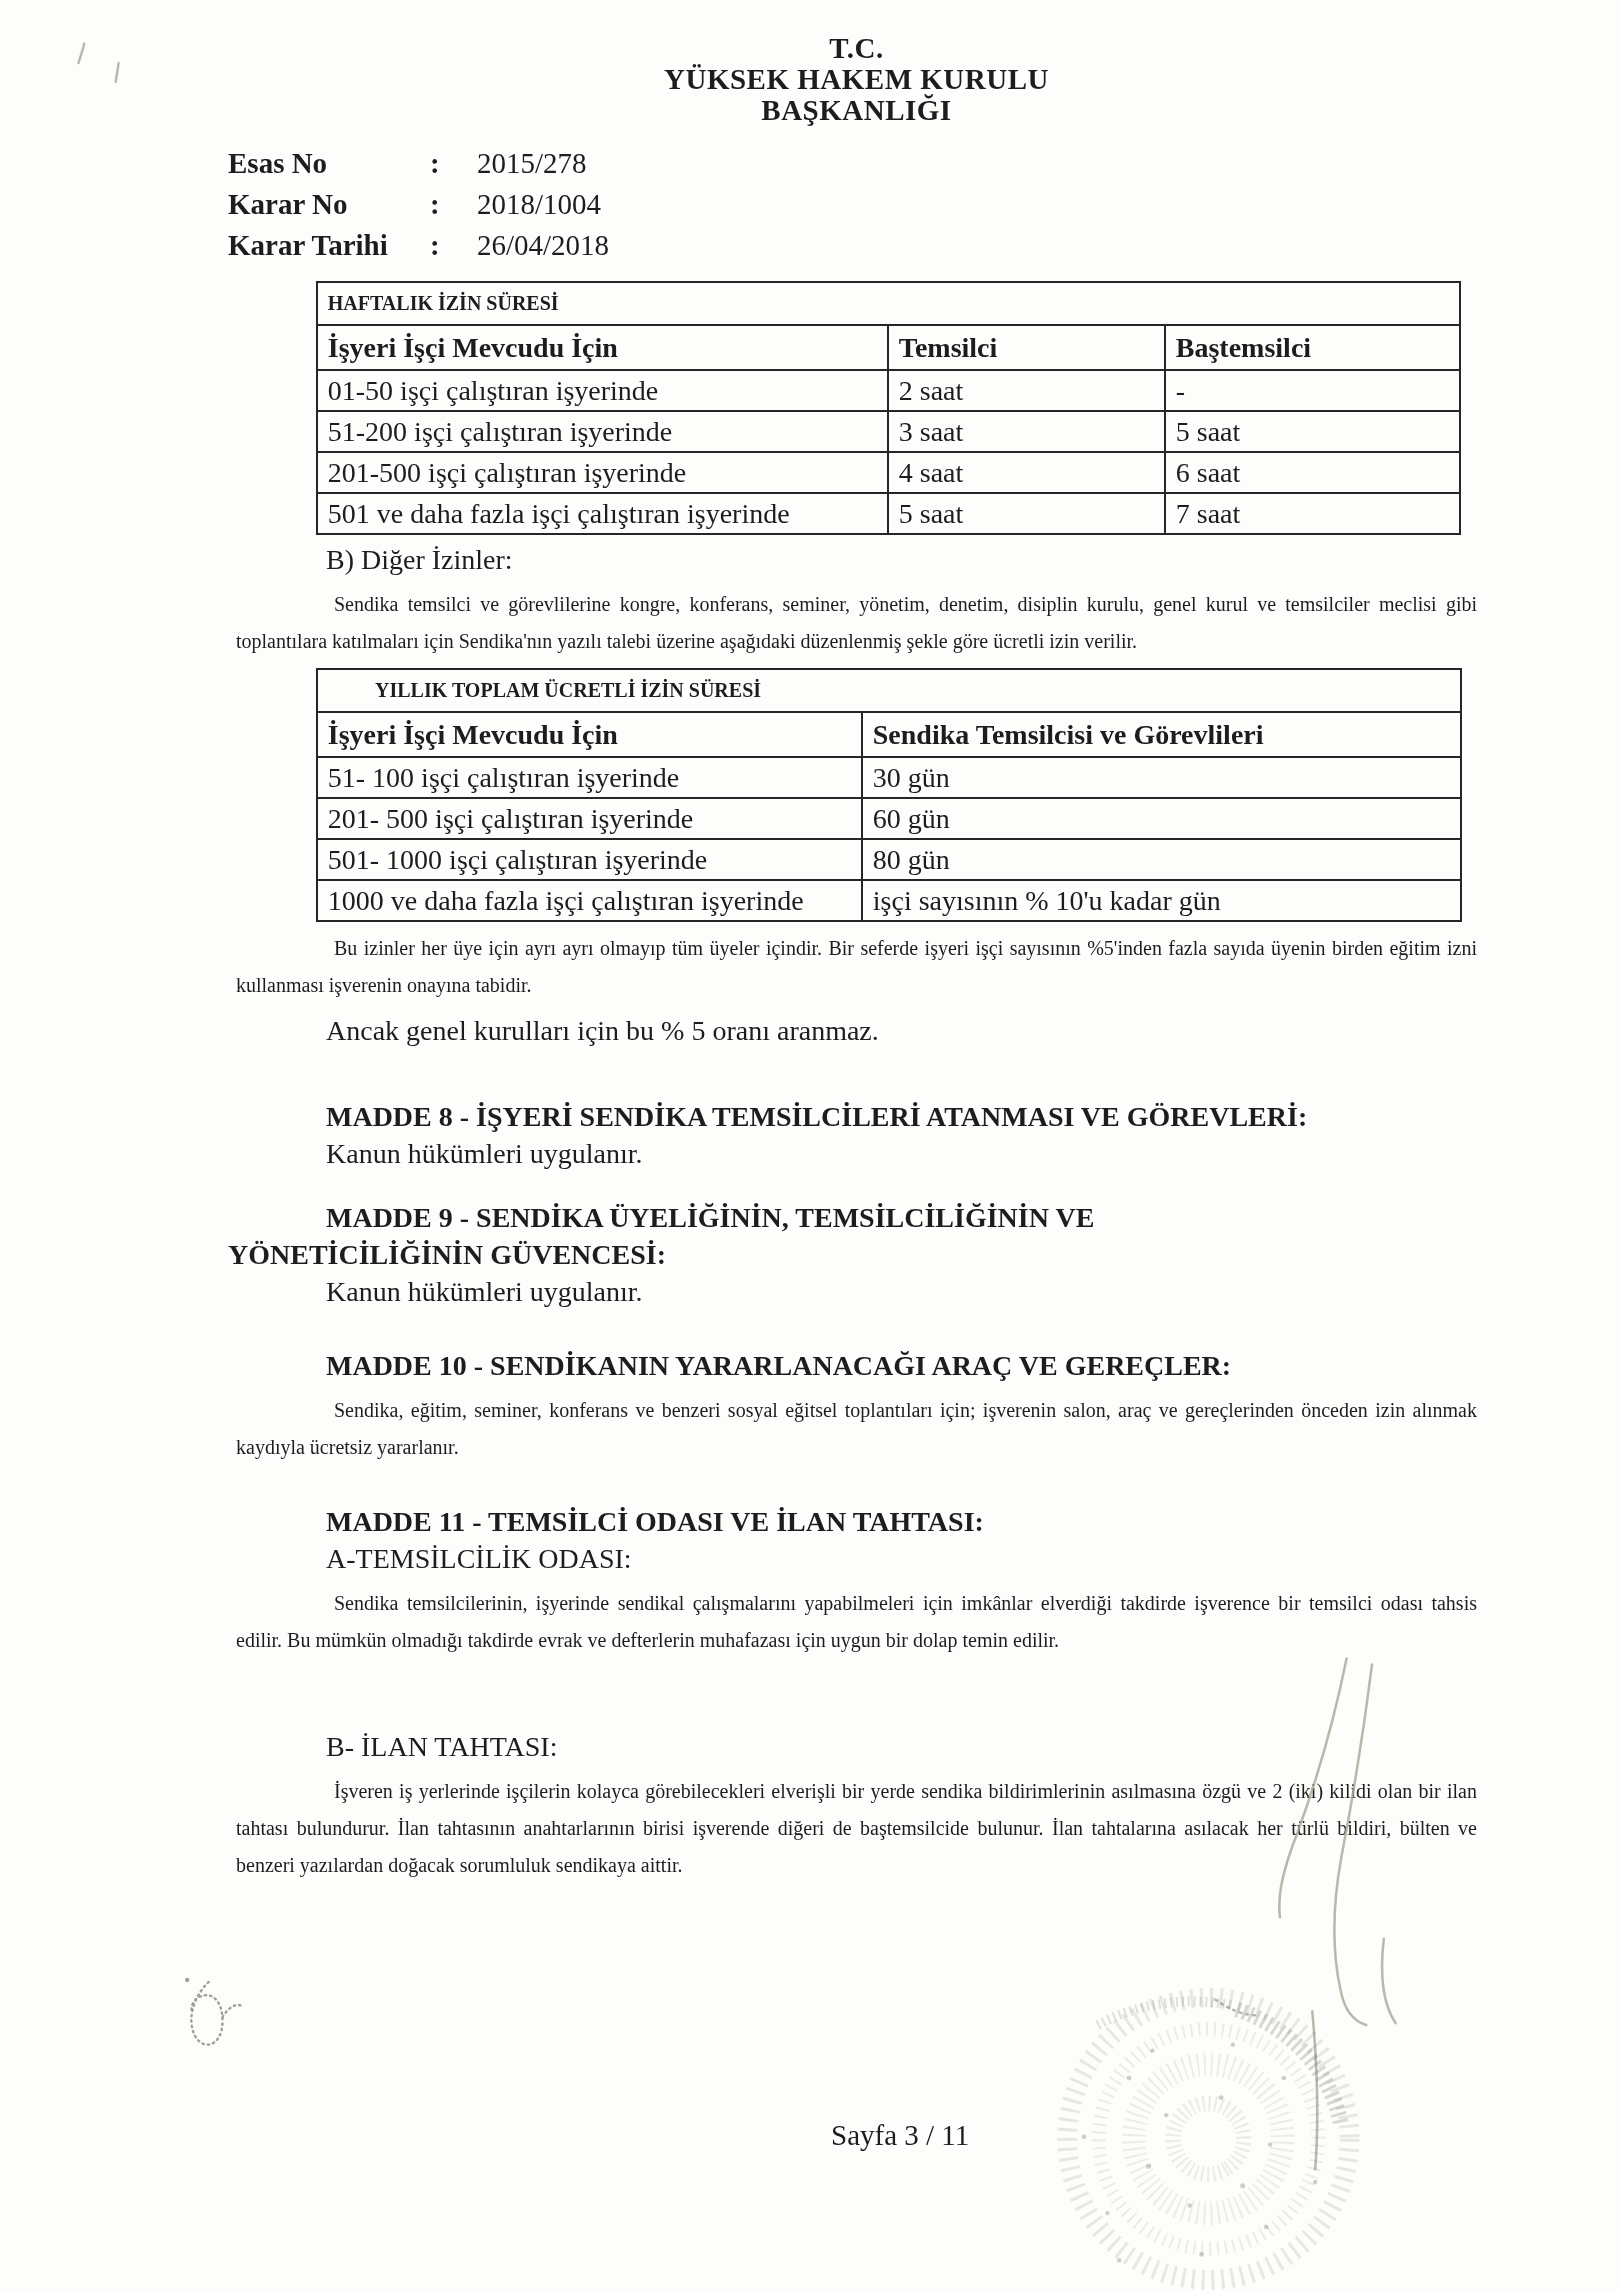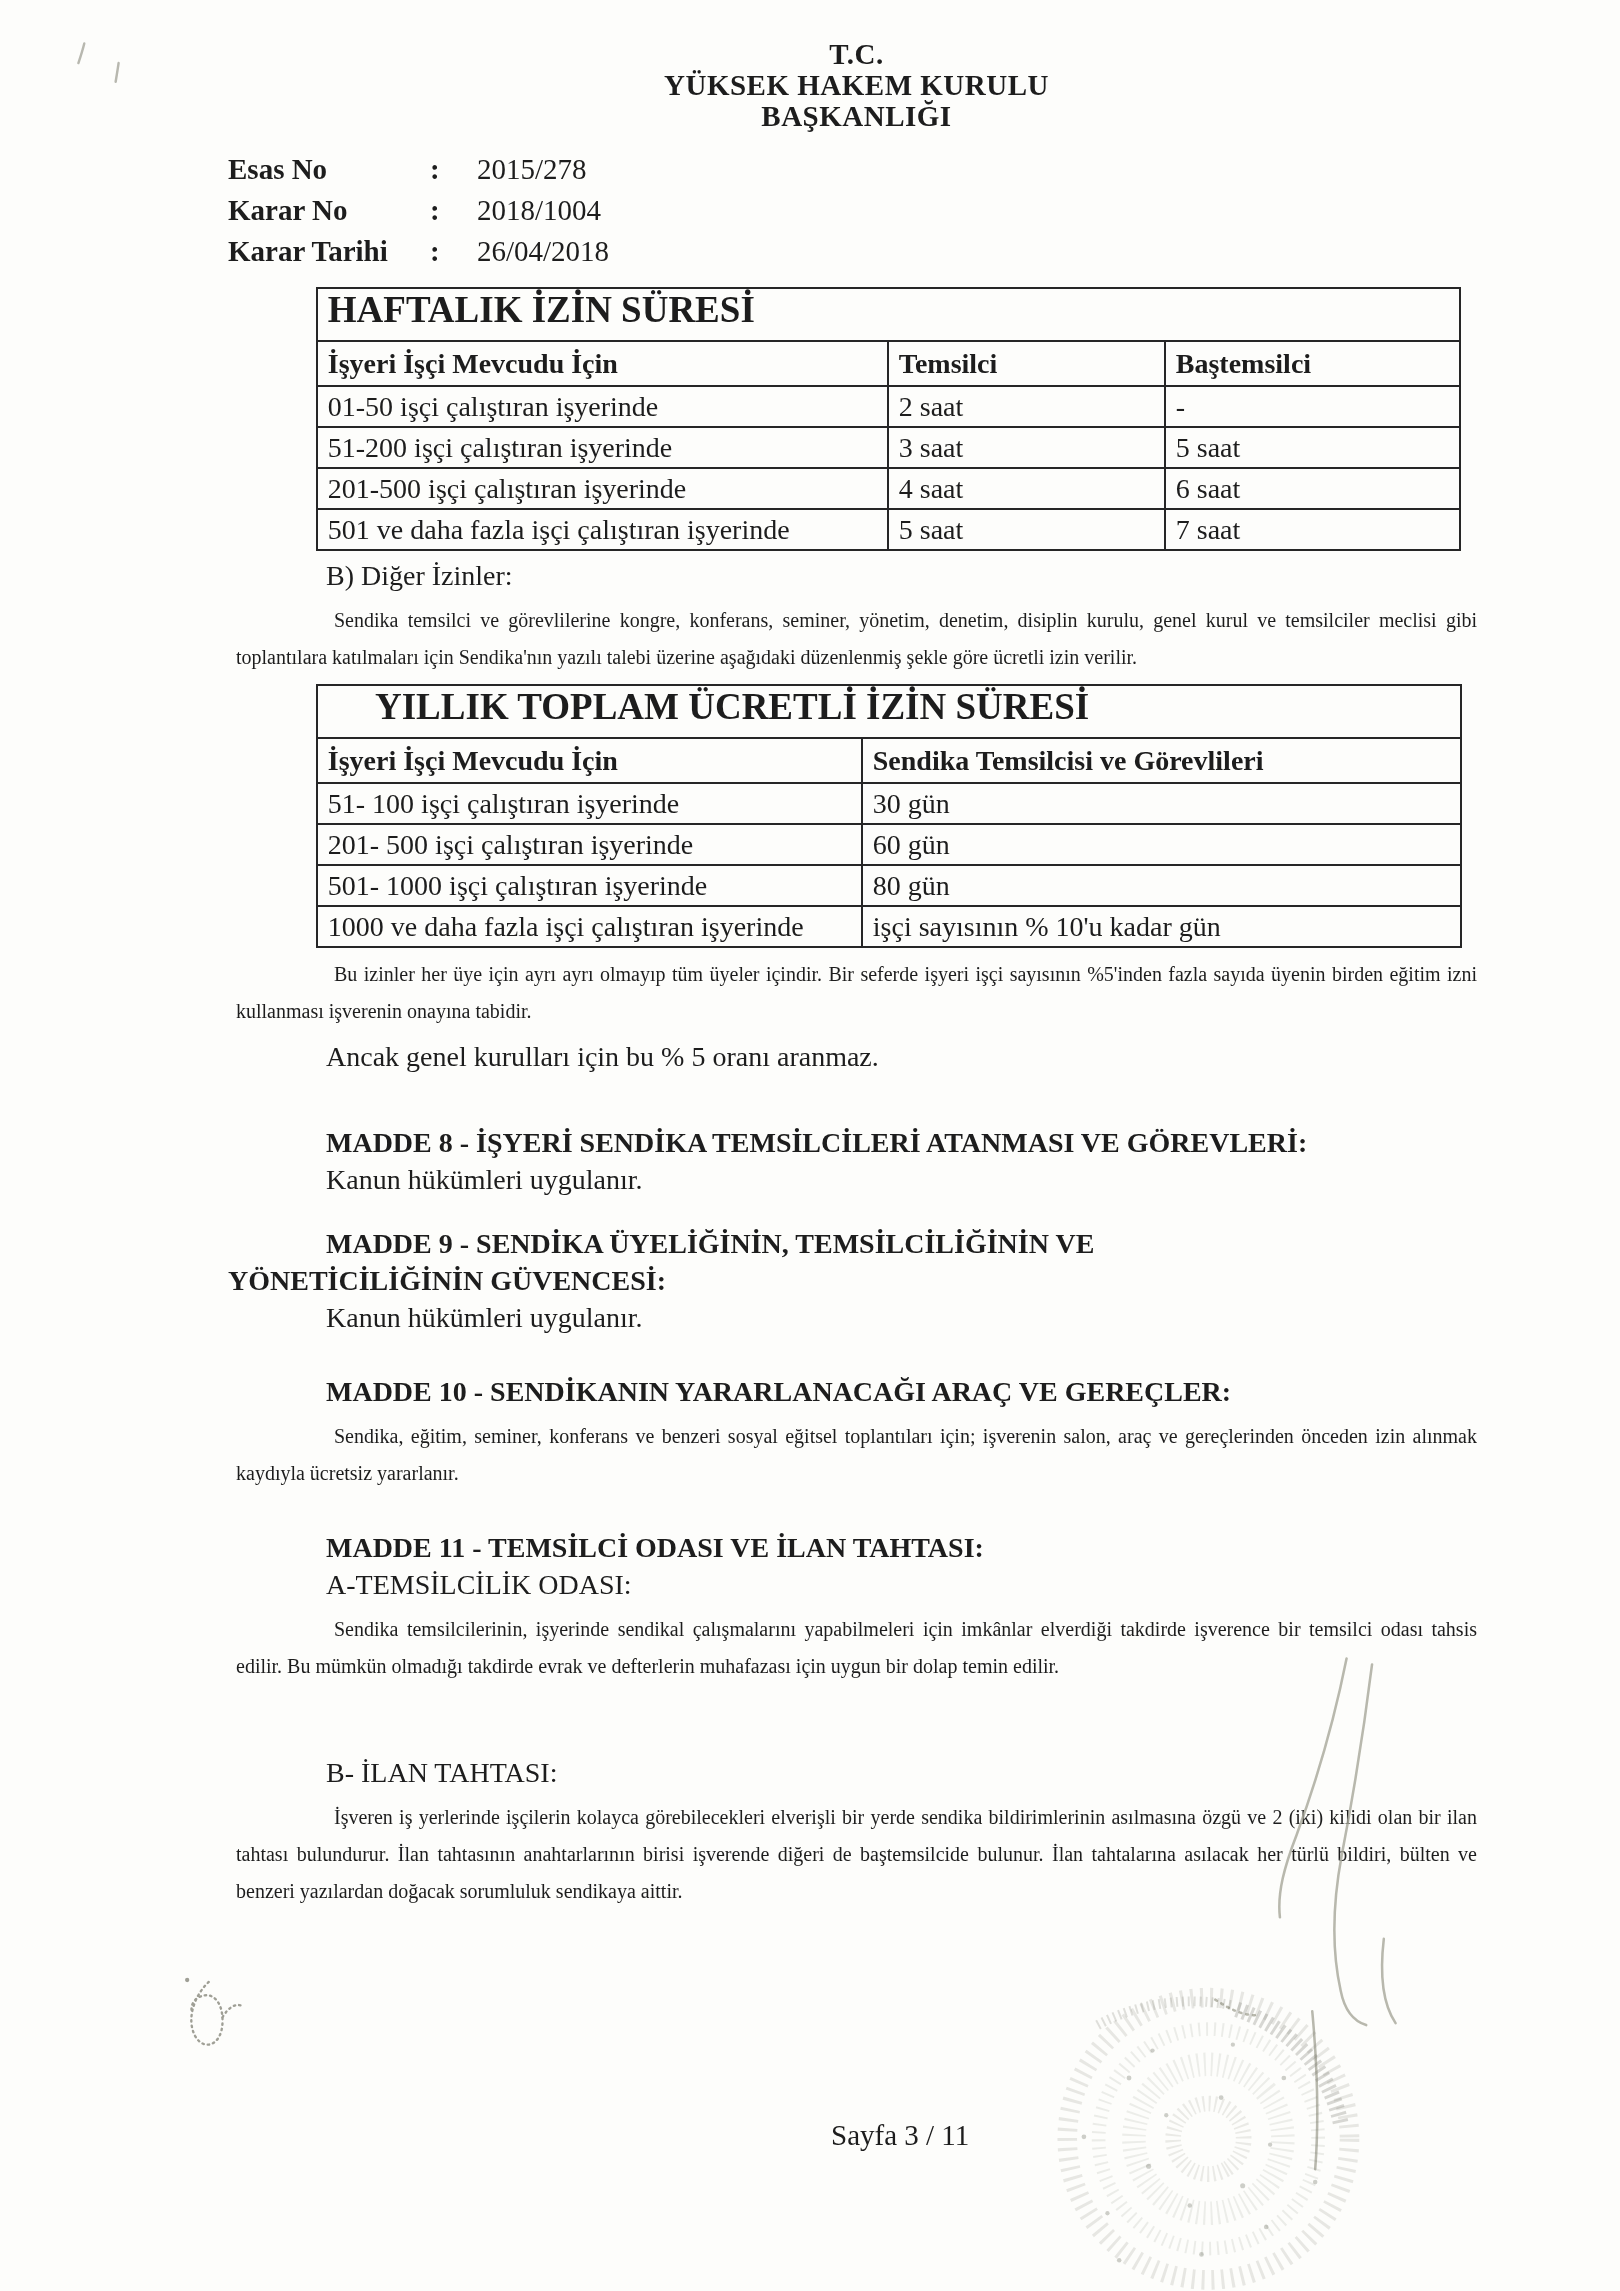--- a/index.html
+++ b/index.html
@@ -8,21 +8,21 @@
     width:1620px;height:2292px;
     margin:0 auto;
     background:#fdfdfb;
     overflow:hidden;
     font-family:"Liberation Serif","DejaVu Serif",serif;
     color:#1d1d1d;
     -webkit-font-smoothing:antialiased;
   }
   .content{
     position:absolute;
-    left:228px; top:10px;
+    left:228px; top:4px;
     width:1257px;
     font-family:Liberation Serif, serif;
   }
   
   .doc-header{
     margin-top:29px;
     text-align:center;
     font-weight:bold;
     font-size:29px;
     line-height:31px;
@@ -45,23 +45,23 @@
   .doc-table td,.doc-table th{
     border:2px solid #262626;
     padding:2px 9.8px;
     vertical-align:top;
     text-align:left;
     line-height:35px;
     font-weight:normal;
   }
   .doc-table .tbl-title{
     font-weight:bold;
-    font-size:37px;
-    line-height:37px;
-    padding-top:2px;padding-bottom:12px;
+    font-size:20px;
+    line-height:37px;
+    padding-top:2px;padding-bottom:2px;
   }
   .tbl-title.indented{ padding-left:57px; }
   .doc-table th{ font-weight:bold; line-height:39px; }
   td.just{ text-align:justify; }
   
   .para{
     margin:8px;
     font-size:20px;
     line-height:37px;
     text-align:justify;

